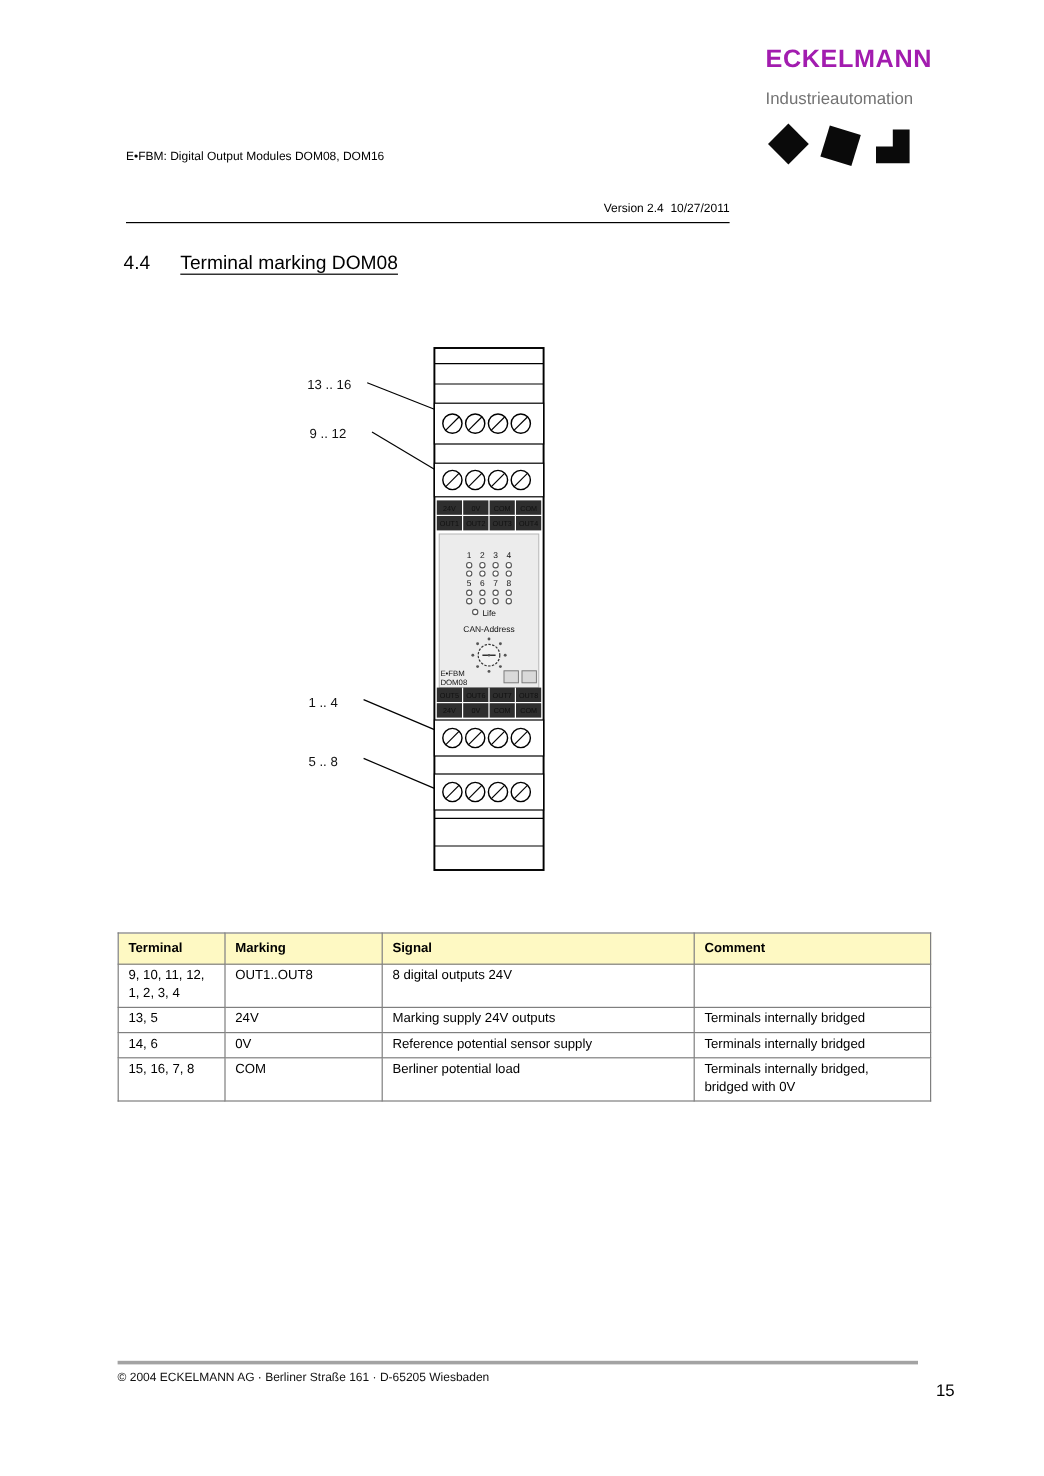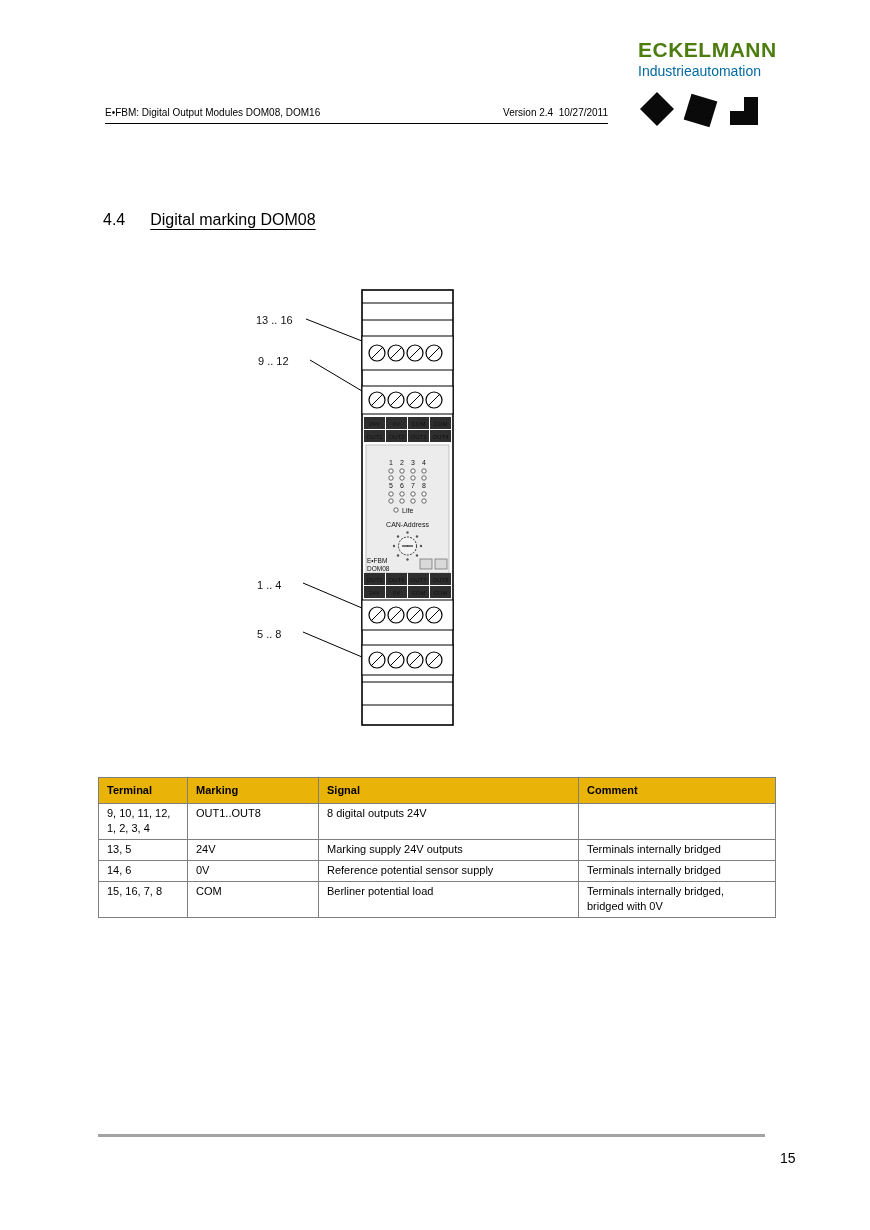--- a/index.html
+++ b/index.html
@@ -1,29 +1,29 @@
 <!DOCTYPE html>
 <html><head>
 <meta charset="utf-8">
 <style>
   * { margin:0; padding:0; box-sizing:border-box; }
   html,body { width:870px; height:1230px; background:#ffffff; font-family:"Liberation Sans", sans-serif; color:#000; }
   .page { position:relative; width:870px; height:1230px; background:#fff; overflow:hidden; }
 
   
   .logo { position:absolute; left:638px; top:38px; width:132px; }
-  .logo-brand { font-size:21px; font-weight:bold; letter-spacing:0.5px; color:#4d7c0f; }
-  .logo-subtitle { font-size:14px; color:#0369a1; margin-top:1px; }
+  .logo-brand { font-size:21px; font-weight:bold; letter-spacing:0.5px; color:#a21caf; }
+  .logo-subtitle { font-size:14px; color:#737373; margin-top:12px; }
   .logo-mark { margin-top:10px; display:block; }
   .logo-mark polygon, .logo-mark rect, .logo-mark path { fill:#0a0a0a; }
 
   
-  .doc-header { position:absolute; left:105px; top:107px; width:503px; display:flex; justify-content:space-between;
+  .doc-header { position:absolute; left:105px; top:125px; width:503px; display:flex; justify-content:space-between;
                 font-size:10px; padding-bottom:5px; border-bottom:1px solid #000; }
-  .pre { white-space:pre; }
+  .pre { white-space:pre;margin-top:44px; }
 
   
   .section-heading { position:absolute; left:103px; top:211px; font-size:16px; }
   .sec-title { margin-left:25px; text-decoration:underline; text-underline-offset:4px; }
 
   
   .module-diagram { position:absolute; left:240px; top:283px; }
   .module-diagram text { font-family:"Liberation Sans", sans-serif; fill:#111; }
   .callout { font-size:11px; }
   .thin { stroke:#000; stroke-width:1; }
@@ -39,21 +39,21 @@
   .small-text { font-size:7px; }
   .tiny-text { font-size:6.5px; }
   .rotary-body { fill:#f2f2f2; stroke:#333; stroke-width:1; stroke-dasharray:2 1.2; }
   .rotary-dot { fill:#555; }
   .dip { fill:#d9d9d9; stroke:#777; stroke-width:0.8; }
 
   
   .term-table { position:absolute; left:98px; top:777px; width:677px; border-collapse:collapse;
                 font-size:11px; line-height:15px; table-layout:fixed; }
   .term-table th, .term-table td { border:1px solid #7f7f7f; text-align:left; vertical-align:top; }
-  .term-table th { background:#eab308; font-weight:bold; padding:5px 8px; }
+  .term-table th { background:#fef9c3; font-weight:bold; padding:5px 8px; }
   .term-table td { padding:2px 8px 3px 8px;border-radius:15px; }
   .preline { white-space:pre-line; }
 
   
   .footer-rule { position:absolute; left:98px; top:1134px; width:667px; height:3px; background:#a3a3a3; }
   .footer-text { position:absolute; left:98px; top:1142px; font-size:10px; line-height:14px; color:#111; }
   .page-number { position:absolute; left:780px; top:1150px; font-size:14px; }
 </style>
 </head>
 <body>
@@ -69,21 +69,21 @@
       <path fill-rule="evenodd" d="M92,8 h28 v28 h-28 z M92,8 h14 v14 h-14 z"></path>
     </svg>
   </div>
 
   <div class="doc-header">
     <span>E•FBM: Digital Output Modules DOM08, DOM16</span>
     <span class="pre">Version 2.4  10/27/2011</span>
   </div>
 
   <div class="section-heading">
-    <span class="sec-num">4.4</span><span class="sec-title">Digital marking DOM08</span>
+    <span class="sec-num">4.4</span><span class="sec-title">Terminal marking DOM08</span>
   </div>
 
   <svg class="module-diagram" width="230" height="450" viewBox="0 0 230 450">
 
     <text class="callout" x="16" y="41">13 .. 16</text>
     <line class="thin" x1="66" y1="36" x2="122" y2="58"></line>
     <text class="callout" x="18" y="82">9 .. 12</text>
     <line class="thin" x1="70" y1="77" x2="122" y2="108"></line>
     <text class="callout" x="17" y="306">1 .. 4</text>
     <line class="thin" x1="63" y1="300" x2="122" y2="325"></line>
@@ -319,16 +319,17 @@
         <td>COM</td>
         <td>Berliner potential load</td>
         <td class="preline">Terminals internally bridged,
 bridged with 0V</td>
       </tr>
     </tbody>
   </table>
 
   <div class="footer-rule"></div>
   <div class="footer-text">
+    <div>© 2004 ECKELMANN AG · Berliner Straße 161 · D-65205 Wiesbaden</div>
   </div>
   <div class="page-number">15</div>
 
 </div>
 
 </body></html>

